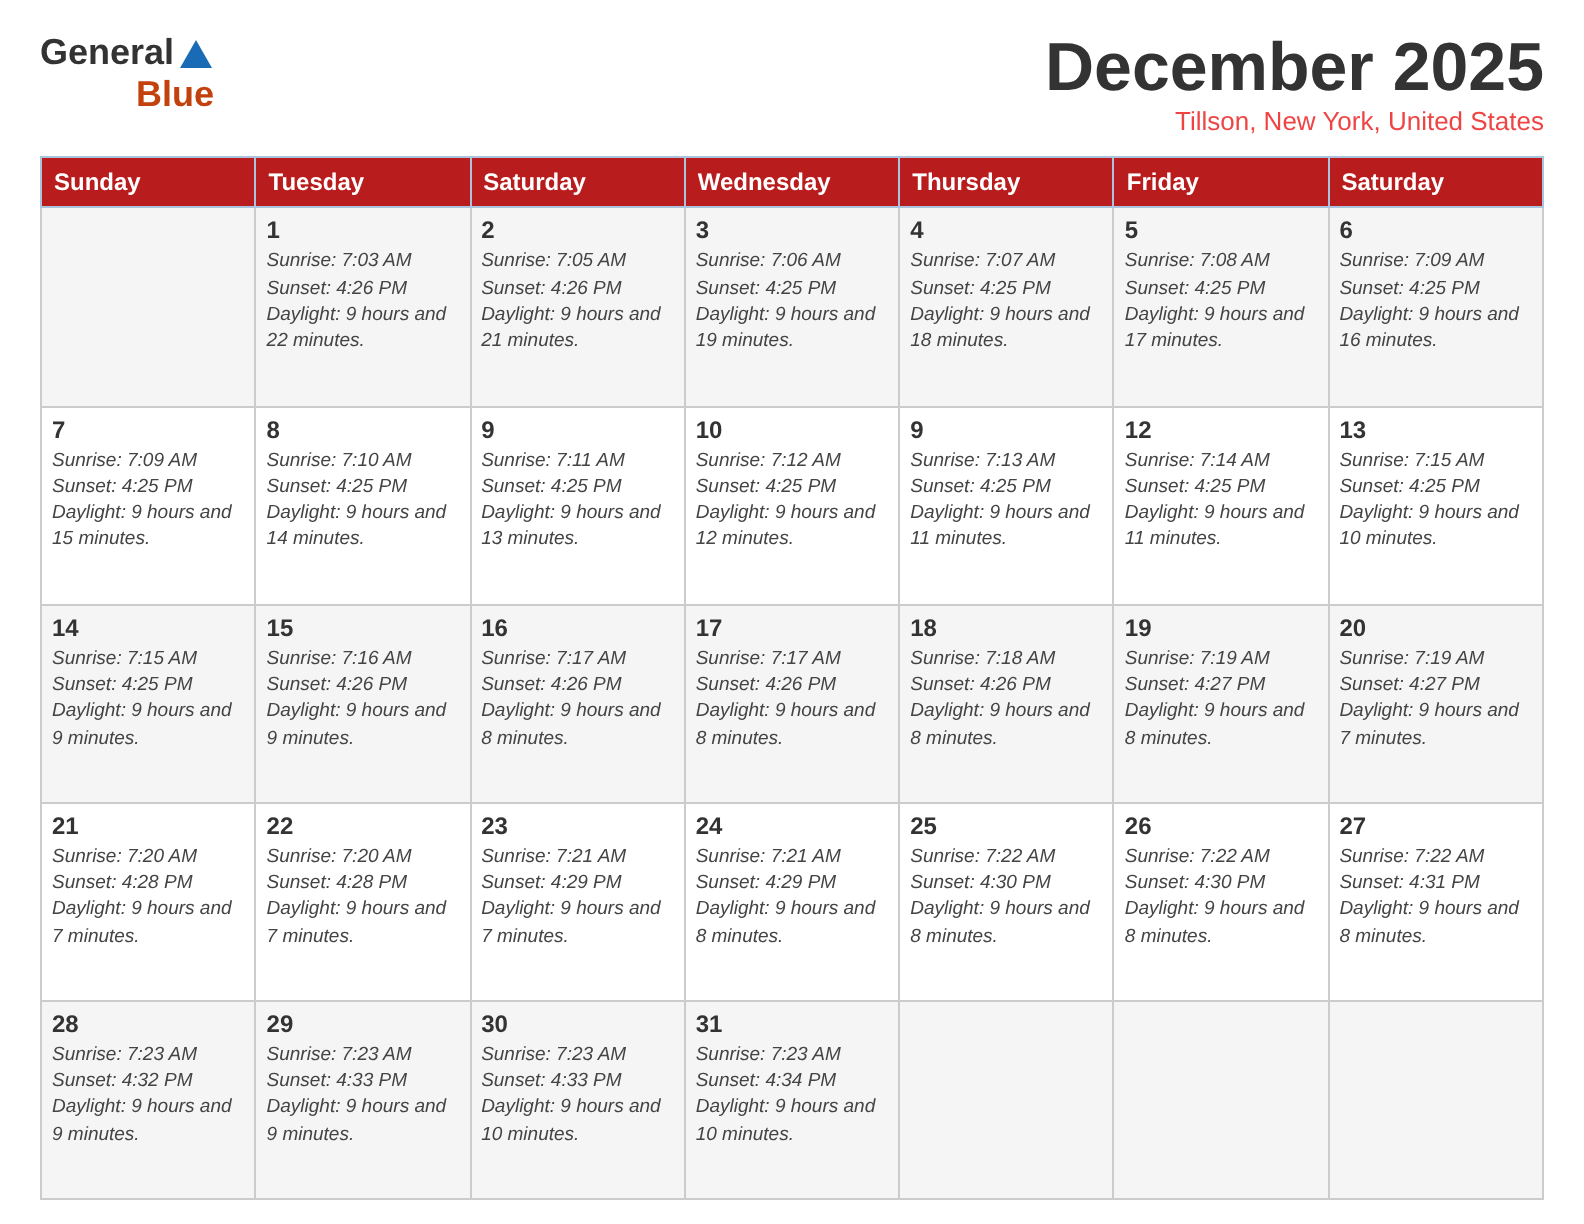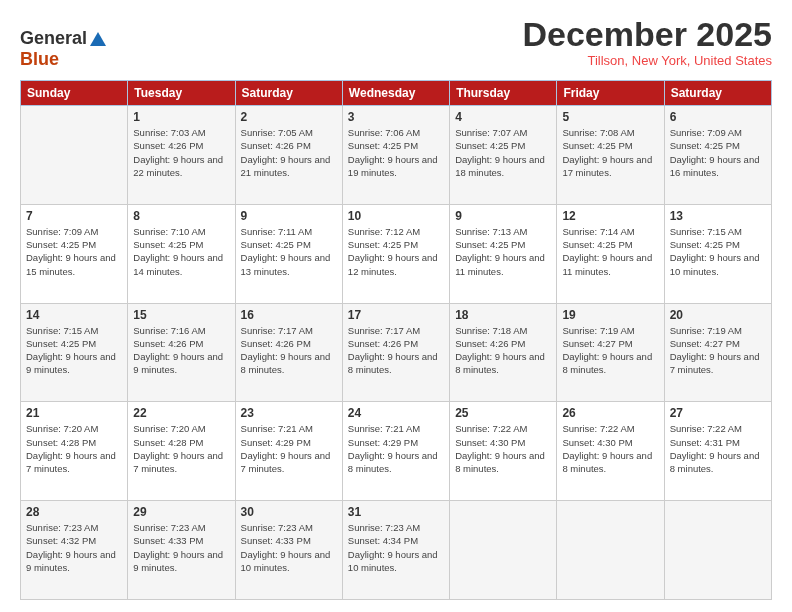--- a/index.html
+++ b/index.html
@@ -19,22 +19,21 @@
     }
     .header {
       display: flex;
       justify-content: space-between;
       align-items: flex-start;
       margin-bottom: 10px;
     }
     .logo {
       display: flex;
       flex-direction: column;
-      align-items: flex-start;
-      margin-top: 12px;
+      align-items: flex-end;
     }
     .logo-text {
       display: flex;
       align-items: center;
       gap: 0;
     }
     .logo-general {
       font-size: 18px;
       font-weight: bold;
       color: #333;
@@ -92,20 +91,21 @@
       font-size: 12px;
       font-weight: bold;
       color: #333;
       display: block;
       margin-bottom: 2px;
     }
     .cell-info {
       font-size: 9.5px;
       color: #444;
       line-height: 1.4;
+      font-style: italic;
     }
     .empty-cell {
       background: #f9f9f9;
     }
     tr:nth-child(odd) td {
       background-color: #f5f5f5;
     }
     tr:nth-child(even) td {
       background-color: #fff;
     }

